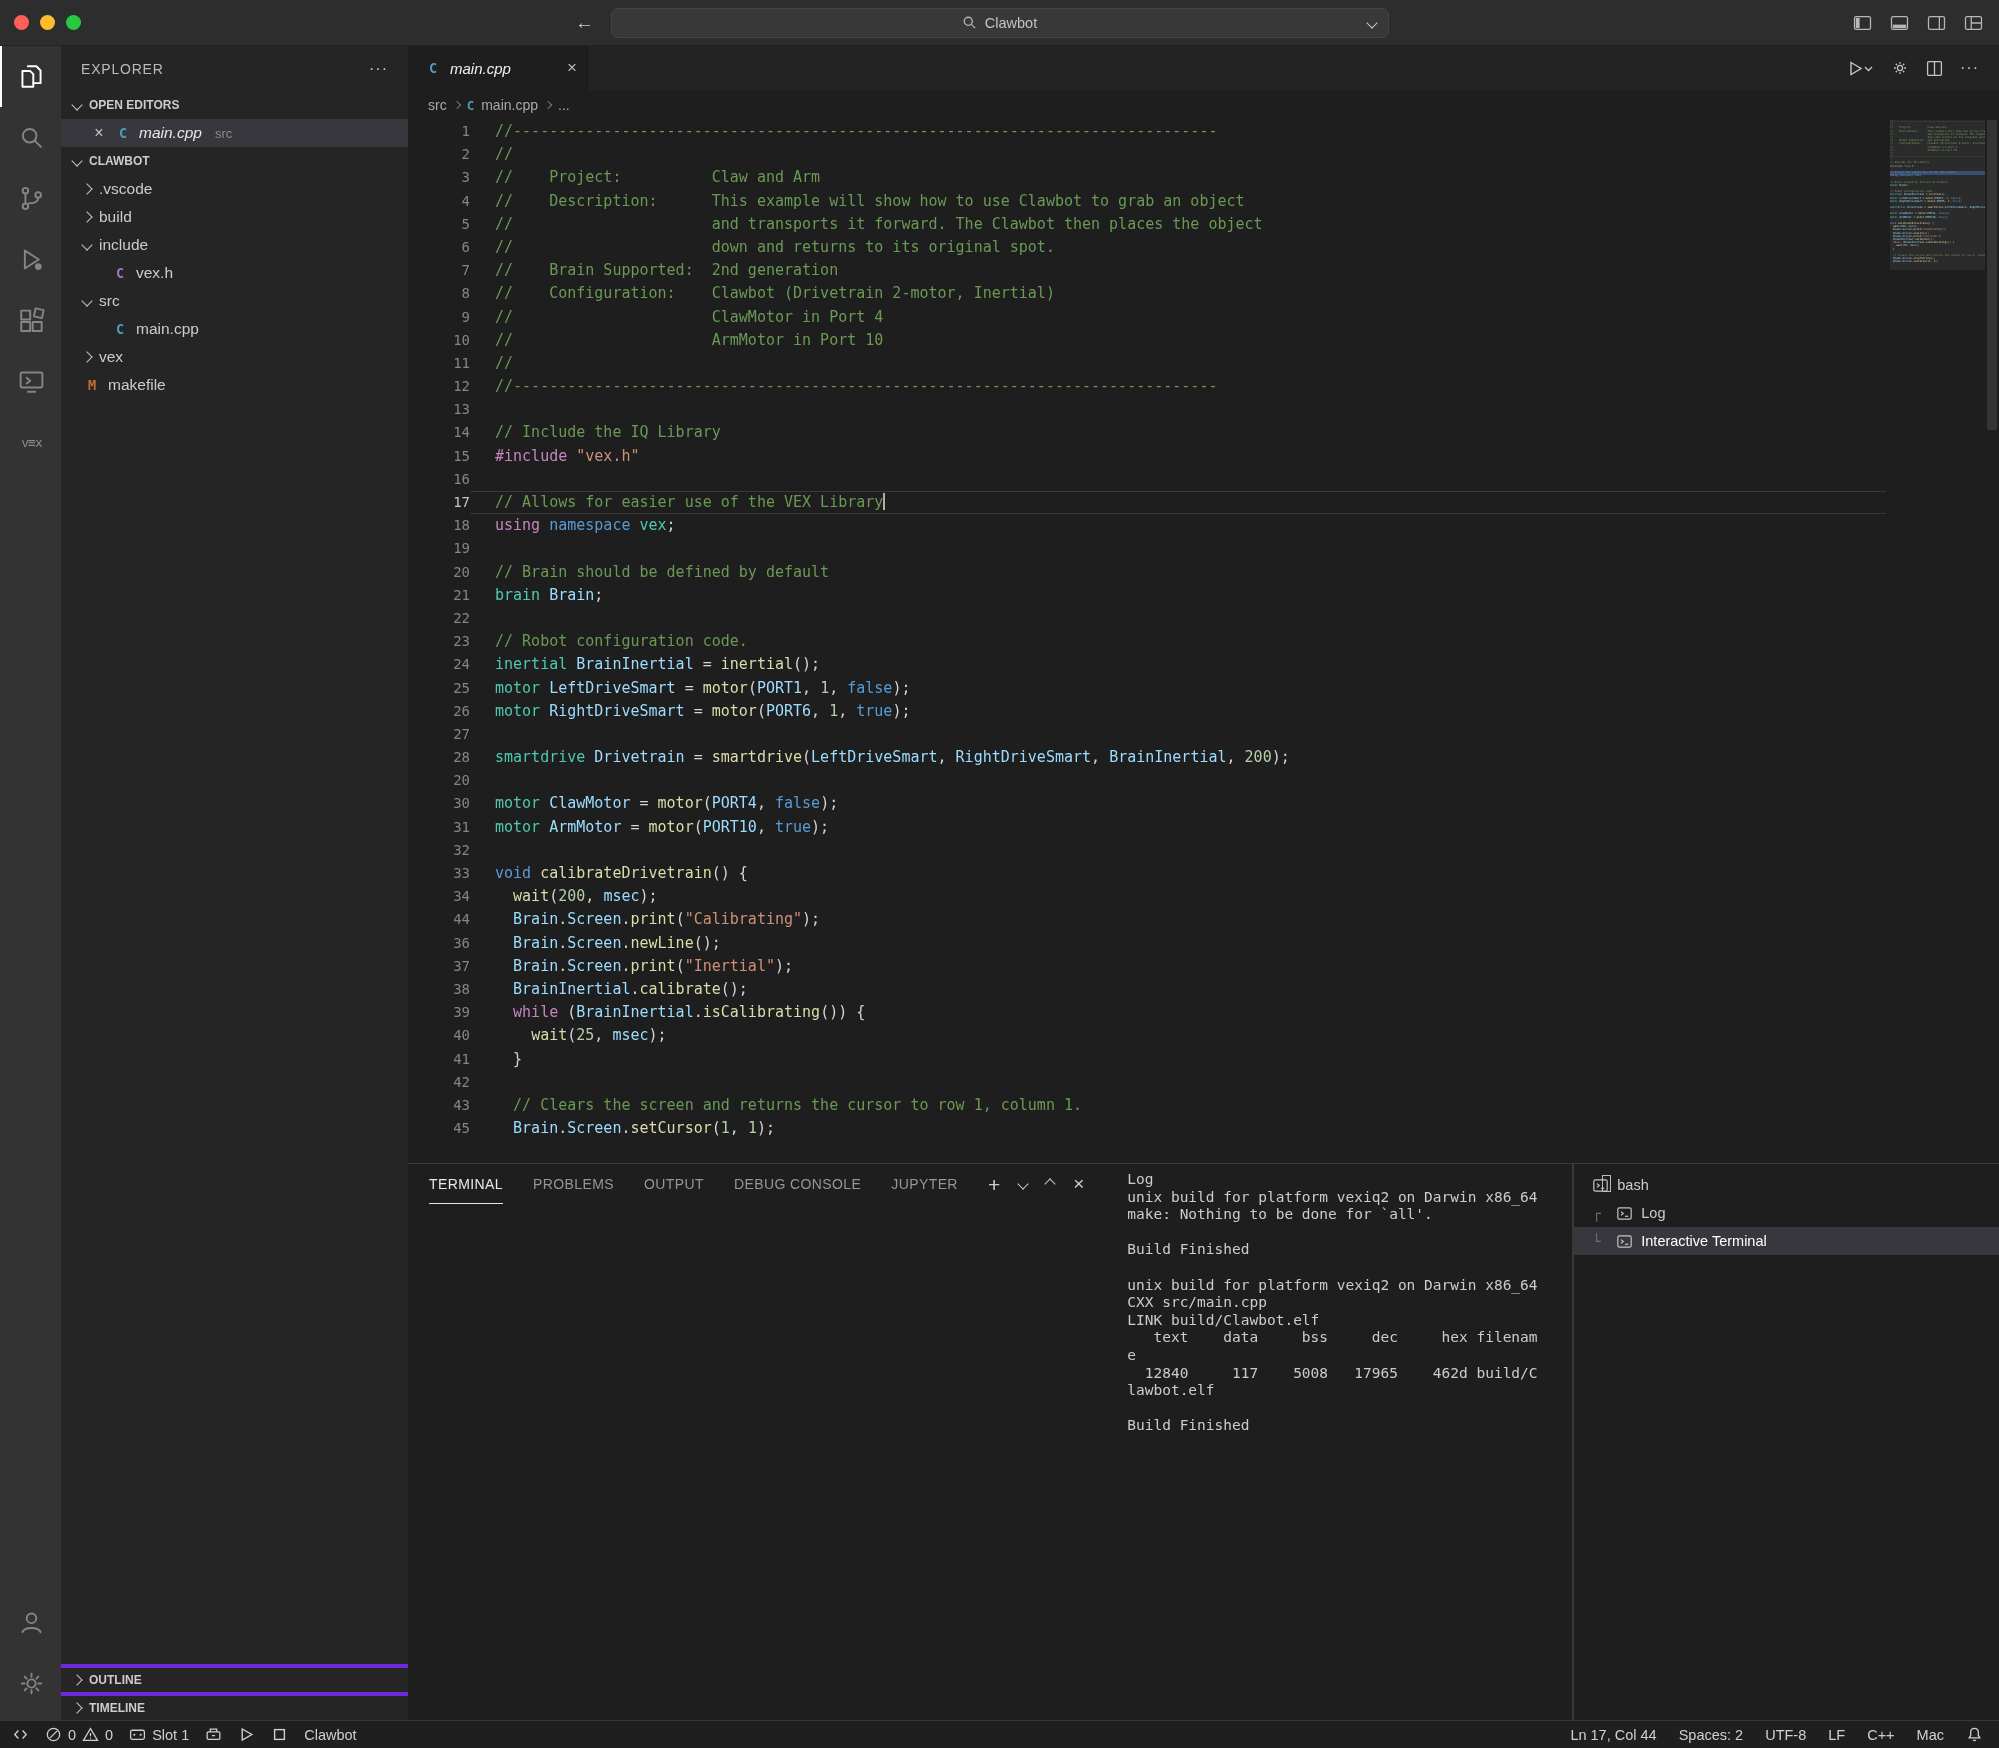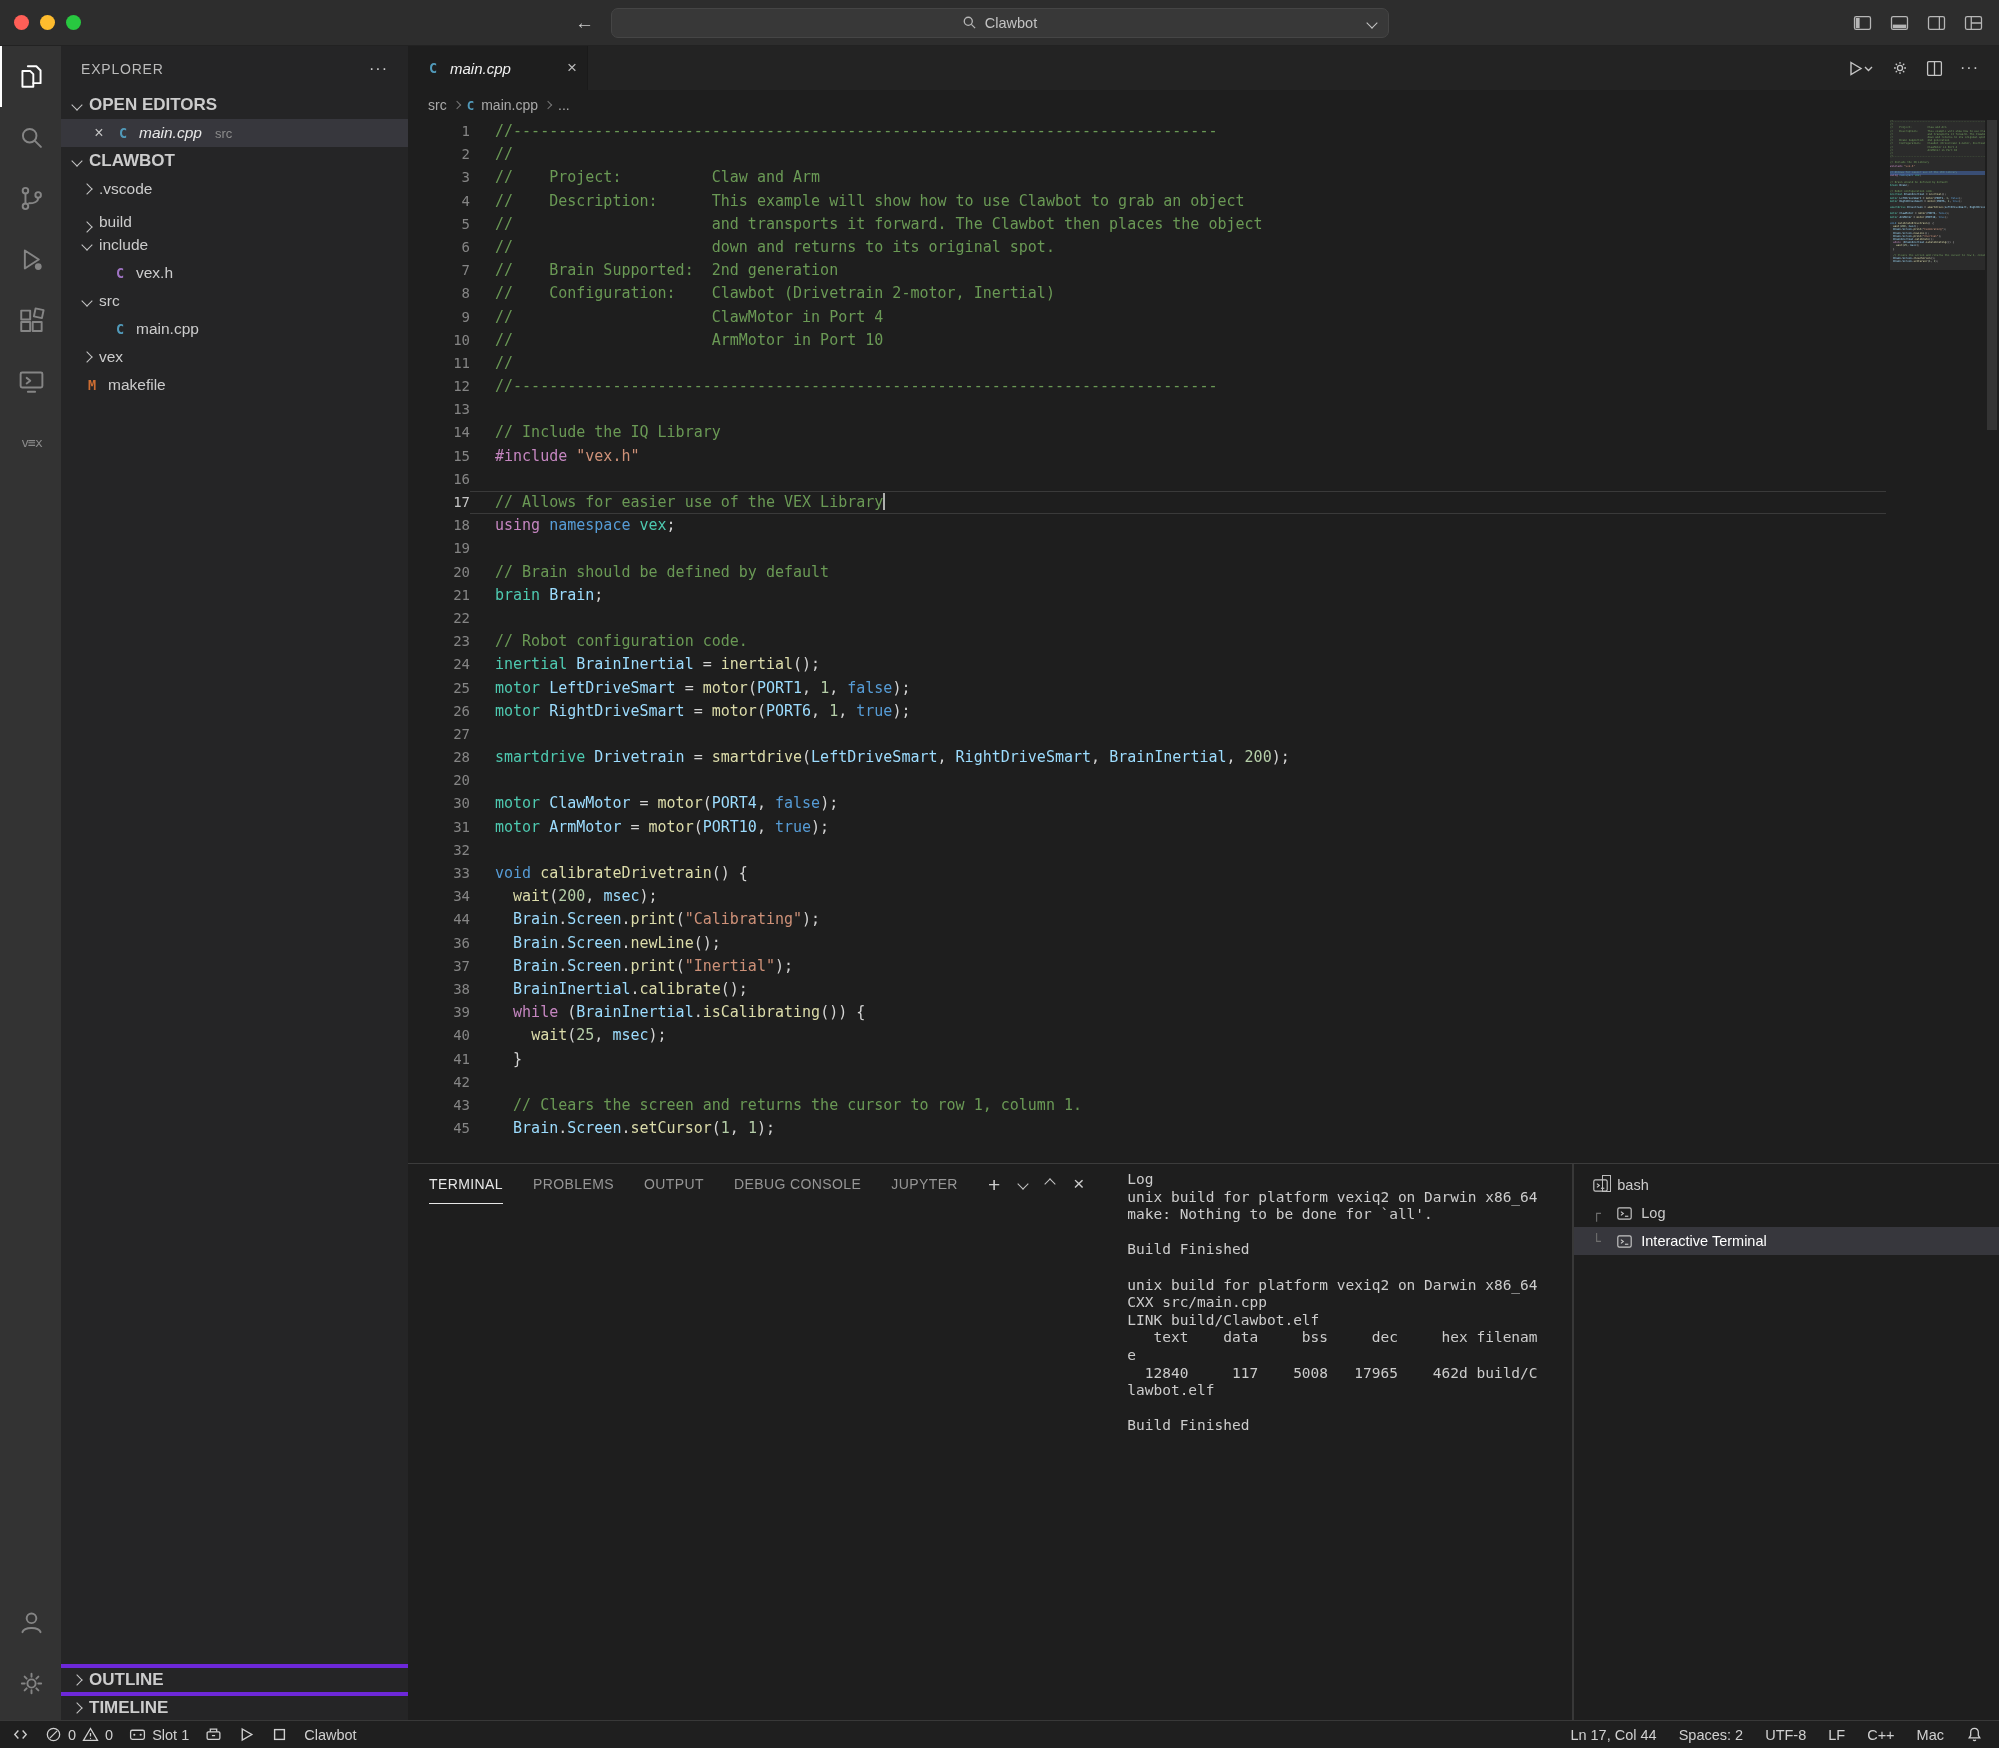--- a/index.html
+++ b/index.html
@@ -23,21 +23,21 @@
   .ab-icon{width:61px;height:61px;display:flex;align-items:center;justify-content:center;color:#858585;border-left:2px solid transparent}
   .ab-icon svg{width:29px;height:29px}
   .ab-icon.active{color:#ffffff;border-left-color:#ffffff}
   .ab-bottom{margin-top:auto;width:61px;display:flex;flex-direction:column;align-items:center;padding-bottom:6px}
   .vex-logo{font-family:"DejaVu Sans Mono",monospace;font-size:13px;letter-spacing:-1px;color:#8a8a8a}
 
   
   .sidebar{position:absolute;top:46px;left:61px;bottom:28px;width:347px;background:#252526;display:flex;flex-direction:column;z-index:3}
   .sb-header{height:45px;flex:none;display:flex;align-items:center;padding:0 20px;color:#bbbbbb;font-size:14px;letter-spacing:.8px}
   .sb-more{margin-left:auto;color:#cccccc;font-size:16px;letter-spacing:1px}
-  .section-header{height:28px;flex:none;display:flex;align-items:center;font-weight:bold;font-size:17px;color:#cccccc;padding-left:6px}
+  .section-header{height:28px;flex:none;display:flex;align-items:center;font-weight:bold;font-size:12px;color:#cccccc;padding-left:6px}
   .row{height:28px;flex:none;display:flex;align-items:center;font-size:15.5px;color:#cccccc;white-space:nowrap}
   .oe-row{background:#37373d;padding-left:30px;gap:7px}
   .oe-close{color:#c5c5c5;font-size:16px;width:16px;text-align:center}
   .oe-label{font-style:italic;color:#e8e8e8}
   .oe-path{color:#8c8c8c;font-size:13px;margin-left:6px}
   .chev{width:8px;height:8px;border-right:1.6px solid #c5c5c5;border-bottom:1.6px solid #c5c5c5;display:inline-block;flex:none}
   .chev.right{transform:rotate(-45deg)}
   .chev.down{transform:rotate(45deg)}
   .chev.up{transform:rotate(225deg)}
   .ficon{width:18px;flex:none;text-align:center;font-weight:bold;font-size:13.5px;font-family:"DejaVu Sans Mono",monospace}
@@ -225,21 +225,21 @@
   <div class="section-header">
     <span class="chev down" style="margin:0 8px 0 6px"></span>
     <span>CLAWBOT</span>
   </div>
 
   <div>
       <div class="row tree-row" style="padding-left: 22px;">
         <span class="chev right"></span>
         <span>.vscode</span>
       </div>
-      <div class="row tree-row" style="padding-left: 22px; align-items: flex-end;">
+      <div class="row tree-row" style="padding-left: 22px;">
         <span class="chev right"></span>
         <span>build</span>
       </div>
       <div class="row tree-row" style="padding-left: 22px;">
         <span class="chev down"></span>
         <span>include</span>
       </div>
       <div class="row tree-row" style="padding-left: 50px;">
         <span class="ficon ch">C</span>
         <span>vex.h</span>

